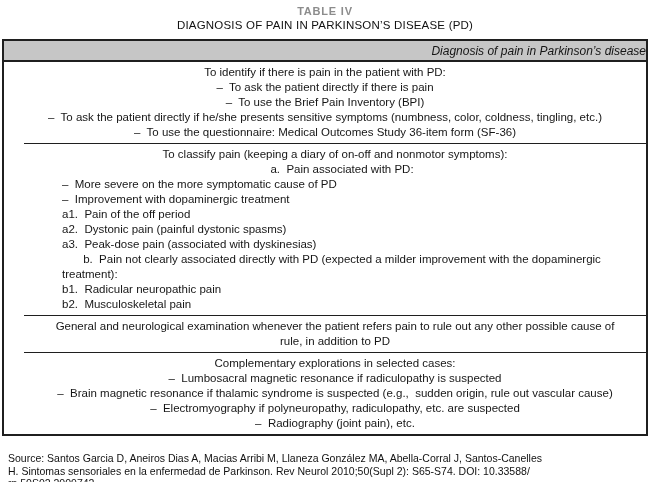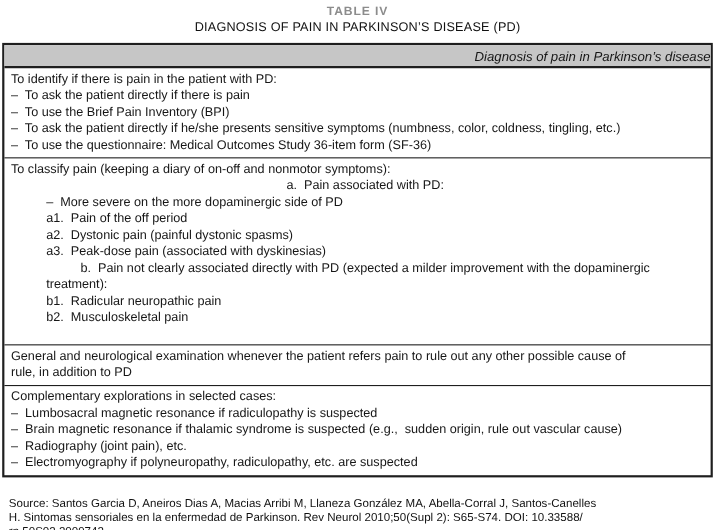--- a/index.html
+++ b/index.html
@@ -47,27 +47,27 @@
     font-style:italic;
     font-size:12px;
     color:#161616;
   }
   .section{
     padding:3px 6px 3px 6px;
     font-size:11.5px;
     line-height:15px;
     color:#161616;
   }
-  .section + .section{border-top:1px solid var(--border);}
+  .section + .section{border-top:1px solid var(--border);margin-left:20px;}
   .section:nth-child(2){min-height:81px;}
   .section:nth-child(3){min-height:170px;}
   .section:nth-child(4){min-height:37px;}
   .section:nth-child(5){min-height:78px;}
   .line{white-space:pre-wrap;}
-  .indent-0{padding-left:0;}
+  .indent-0{padding-left:0;text-align:center;}
   .indent-1{padding-left:14px;text-align:center;}
   .indent-2{padding-left:32px;}
   .source{
     position:absolute;
     left:2px;right:2px;top:434px;
     padding:2px 6px 0 6px;
     font-size:10.5px;
     line-height:12.5px;
     color:#111;
     margin-top:16px;
@@ -92,39 +92,40 @@
   <div class="section">
         <div class="line indent-0">To identify if there is pain in the patient with PD:</div>
         <div class="line indent-0">–  To ask the patient directly if there is pain</div>
         <div class="line indent-0">–  To use the Brief Pain Inventory (BPI)</div>
         <div class="line indent-0">–  To ask the patient directly if he/she presents sensitive symptoms (numbness, color, coldness, tingling, etc.)</div>
         <div class="line indent-0">–  To use the questionnaire: Medical Outcomes Study 36-item form (SF-36)</div>
       </div>
       <div class="section">
         <div class="line indent-0">To classify pain (keeping a diary of on-off and nonmotor symptoms):</div>
         <div class="line indent-1">a.  Pain associated with PD:</div>
-        <div class="line indent-2">–  More severe on the more dopaminergic side of PD</div>
+        <div class="line indent-2">–  More severe on the more symptomatic cause of PD</div>
+        <div class="line indent-2">–  Improvement with dopaminergic treatment</div>
         <div class="line indent-2">a1.  Pain of the off period</div>
         <div class="line indent-2">a2.  Dystonic pain (painful dystonic spasms)</div>
         <div class="line indent-2">a3.  Peak-dose pain (associated with dyskinesias)</div>
         <div class="line indent-1">b.  Pain not clearly associated directly with PD (expected a milder improvement with the dopaminergic</div>
         <div class="line indent-2">treatment):</div>
         <div class="line indent-2">b1.  Radicular neuropathic pain</div>
         <div class="line indent-2">b2.  Musculoskeletal pain</div>
       </div>
       <div class="section">
         <div class="line indent-0">General and neurological examination whenever the patient refers pain to rule out any other possible cause of</div>
         <div class="line indent-0">rule, in addition to PD</div>
       </div>
       <div class="section">
         <div class="line indent-0">Complementary explorations in selected cases:</div>
         <div class="line indent-0">–  Lumbosacral magnetic resonance if radiculopathy is suspected</div>
         <div class="line indent-0">–  Brain magnetic resonance if thalamic syndrome is suspected (e.g.,  sudden origin, rule out vascular cause)</div>
+        <div class="line indent-0">–  Electromyography if polyneuropathy, radiculopathy, etc. are suspected</div>
         <div class="line indent-0">–  Radiography (joint pain), etc.</div>
-        <div class="line indent-0">–  Electromyography if polyneuropathy, radiculopathy, etc. are suspected</div>
       </div>
     </div>
 
   <div class="source" id="source-block">
       <div class="source-line">Source: Santos Garcia D, Aneiros Dias A, Macias Arribi M, Llaneza González MA, Abella-Corral J, Santos-Canelles</div>
       <div class="source-line">H. Sintomas sensoriales en la enfermedad de Parkinson. Rev Neurol 2010;50(Supl 2): S65-S74. DOI: 10.33588/</div>
       <div class="source-line">rn.50S02.2009742.</div>
     </div>
 
 </div>

